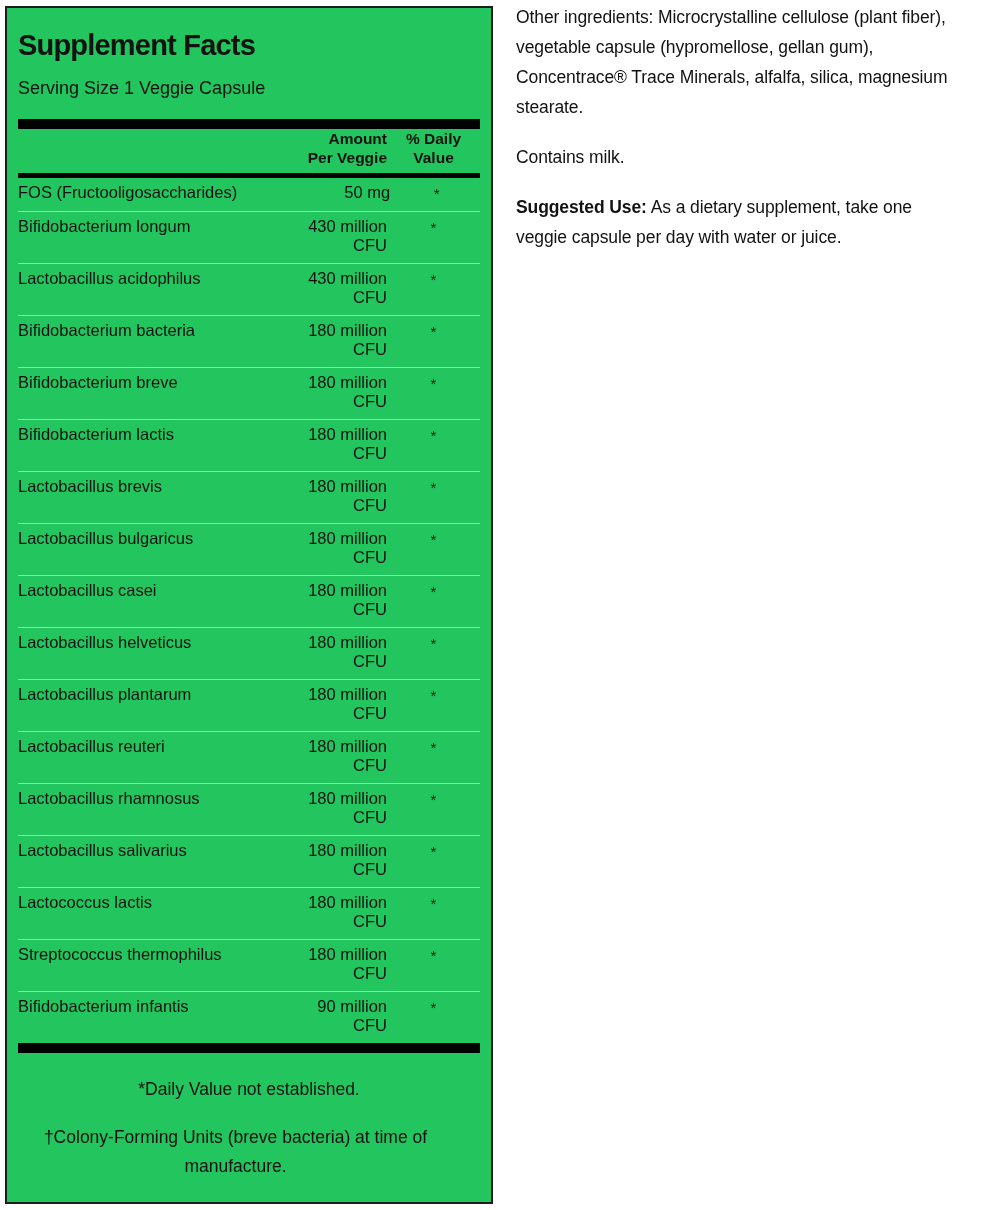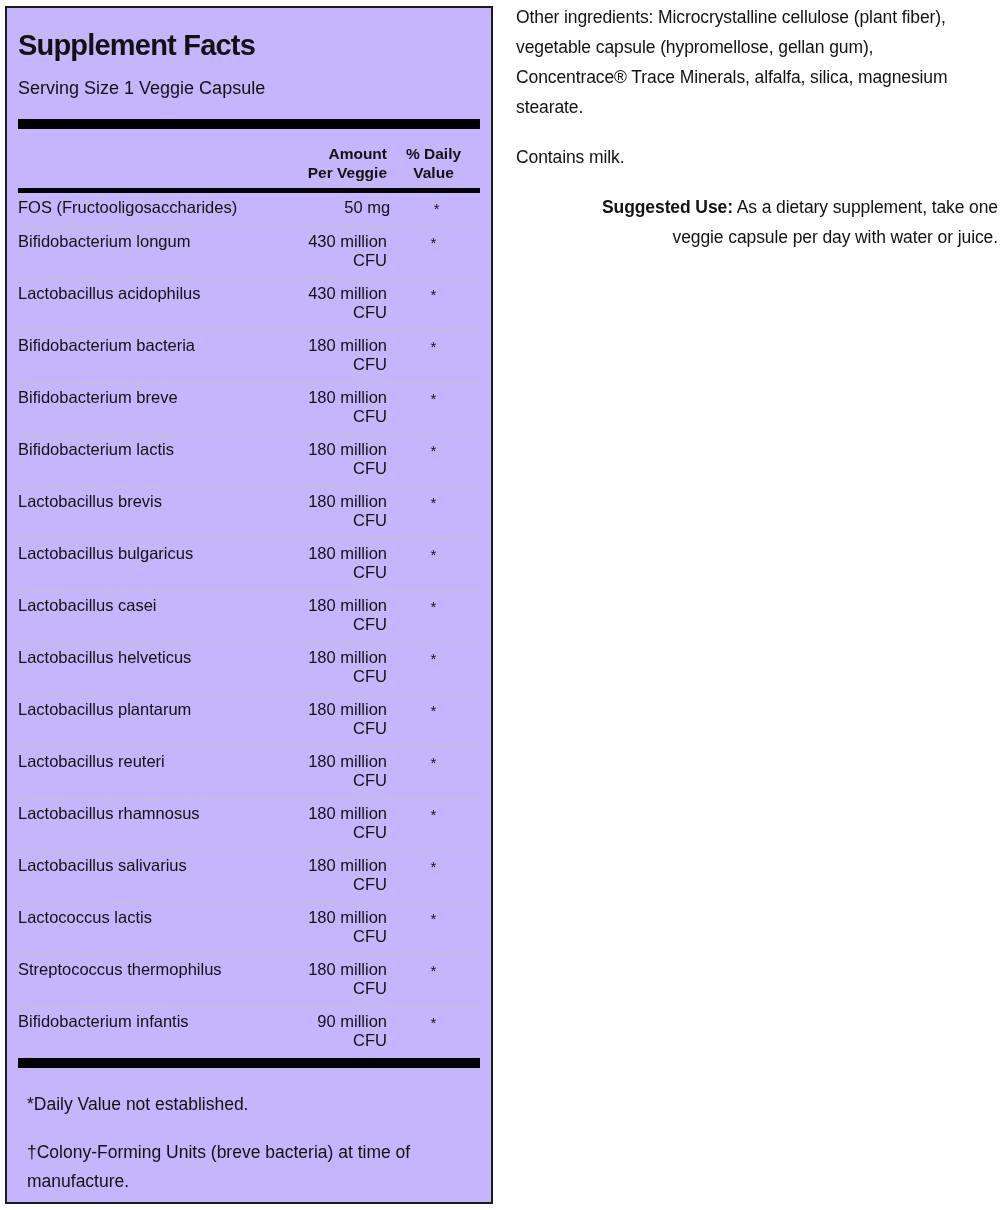--- a/index.html
+++ b/index.html
@@ -13,21 +13,21 @@
     overflow: hidden;
   }
 
   
   .label-box {
     position: absolute;
     left: 5px; top: 6px;
     width: 488px; height: 1198px;
     border: 2px solid #1c1c1c;
     padding: 0 11px;
-    background: #c4b5fd;
+    background: #22c55e;
   }
   .sf-title {
     margin: 20px 0 0 0;
     font-size: 29px;
     font-weight: 700;
     letter-spacing: -0.8px;
     line-height: 34px;
   }
   .serving {
     margin-top: 15px;
@@ -37,58 +37,59 @@
   .bar { background: #000; }
   .bar-thick { height: 10px; }
   .bar-top { margin-top: 20px; }
   .bar-medium { height: 5px; }
 
   .thead {
     display: flex;
     font-weight: 700;
     font-size: 15.5px;
     line-height: 19px;
-    padding: 15px 0 6px 0;
+    padding: 0 0 6px 0;
     align-items: flex-end;
   }
   .cell-name { flex: 1 1 0; white-space: nowrap; overflow: visible; }
   .cell-amount { width: 153px; text-align: right; flex: 0 0 auto; }
   .cell-dv { width: 93px; text-align: center; flex: 0 0 auto; }
 
   .rows { }
   .row {
     display: flex;
     font-size: 16.5px;
     line-height: 19px;
     padding: 5px 0 8px 0;
     border-bottom: 1px solid #c4c4c4;
   }
   .rows .row:last-child { border-bottom: 0; }
   .row .cell-dv { font-size: 15px; padding-top: 1px; }
 
   .footnote {
-    margin: 22px 0 0 9px;
+    margin: 22px 0 0 0;
     font-size: 17.5px;
     line-height: 29px;
+    text-align: center;
   }
   .footnote-cfu { margin-top: 19px; max-width: 435px; }
 
   
   .right-col {
     position: absolute;
     left: 516px; top: 2px;
     width: 482px;
     font-size: 17.5px;
     line-height: 30px;
     letter-spacing: -0.1px;
   }
   .right-col p { margin: 0; }
   .rline { white-space: nowrap; }
   .contains-line { margin-top: 20px !important; }
-  .suggested { margin-top: 20px !important; text-align: right; }
+  .suggested { margin-top: 20px !important; }
   .bold { font-weight: 700; }
 </style>
 </head>
 <body>
 
 <div class="label-box">
   <h1 class="sf-title">Supplement Facts</h1>
   <div class="serving">Serving Size 1 Veggie Capsule</div>
 
   <div class="bar bar-thick bar-top"></div>

